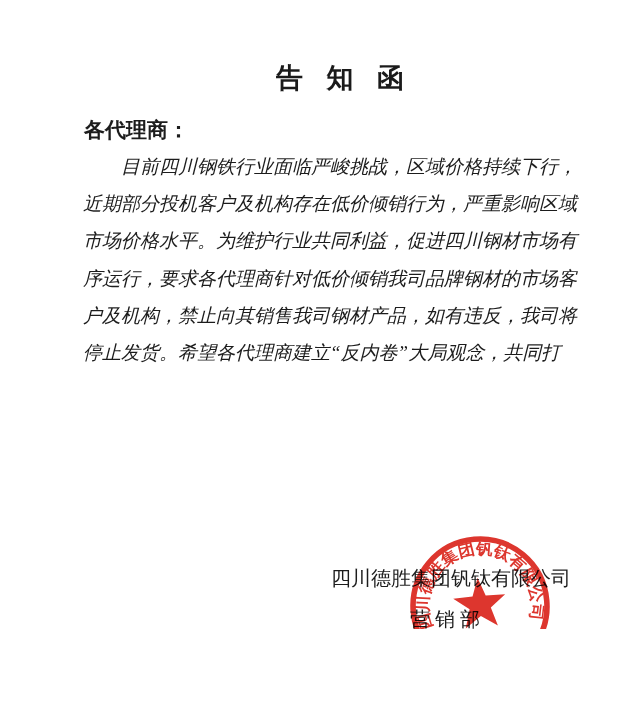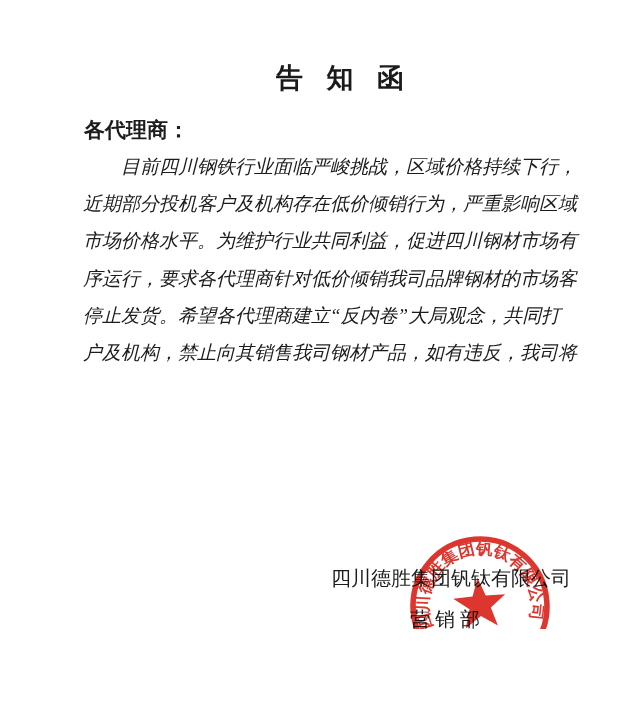--- a/index.html
+++ b/index.html
@@ -79,22 +79,22 @@
   <div class="doc-title">告 知 函</div>
 
   <div class="salutation">各代理商：</div>
 
   <div class="body-block">
     <div class="body-lines">
         <div class="line">目前四川钢铁行业面临严峻挑战，区域价格持续下行，</div>
         <div class="line">近期部分投机客户及机构存在低价倾销行为，严重影响区域</div>
         <div class="line">市场价格水平。为维护行业共同利益，促进四川钢材市场有</div>
         <div class="line">序运行，要求各代理商针对低价倾销我司品牌钢材的市场客</div>
+        <div class="line">户及机构，禁止向其销售我司钢材产品，如有违反，我司将</div>
         <div class="line">停止发货。希望各代理商建立“反内卷”大局观念，共同打</div>
-        <div class="line">户及机构，禁止向其销售我司钢材产品，如有违反，我司将</div>
       </div>
   </div>
 
   <div class="sig-line sig-company">四川德胜集团钒钛有限公司</div>
 
   <div class="sig-line sig-dept">营 销 部</div>
 
   <div class="sig-line sig-date">2025 年 10 月 15 日</div>
 
   <div class="seal">

